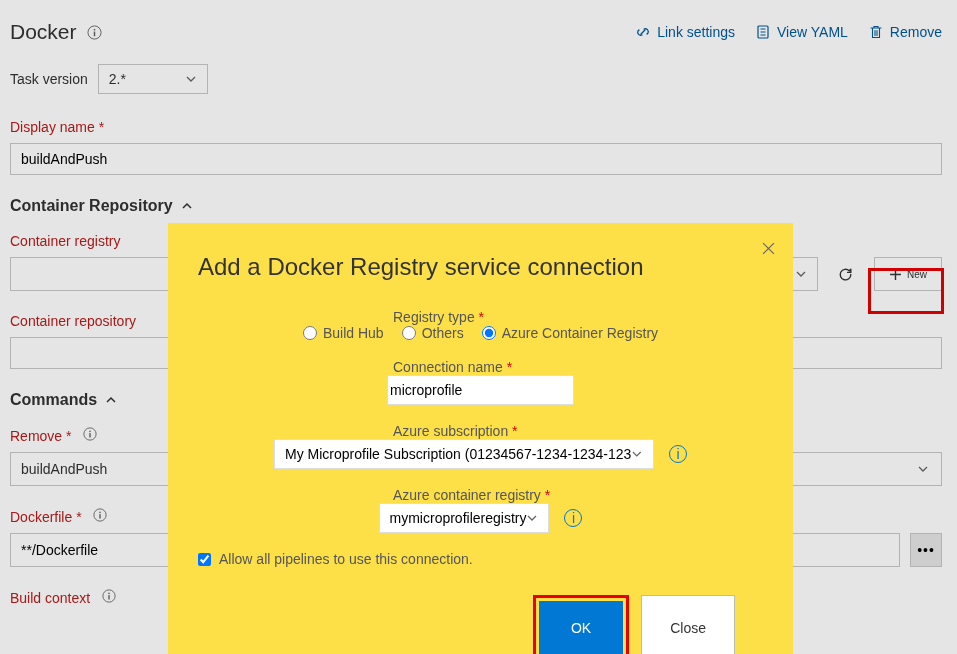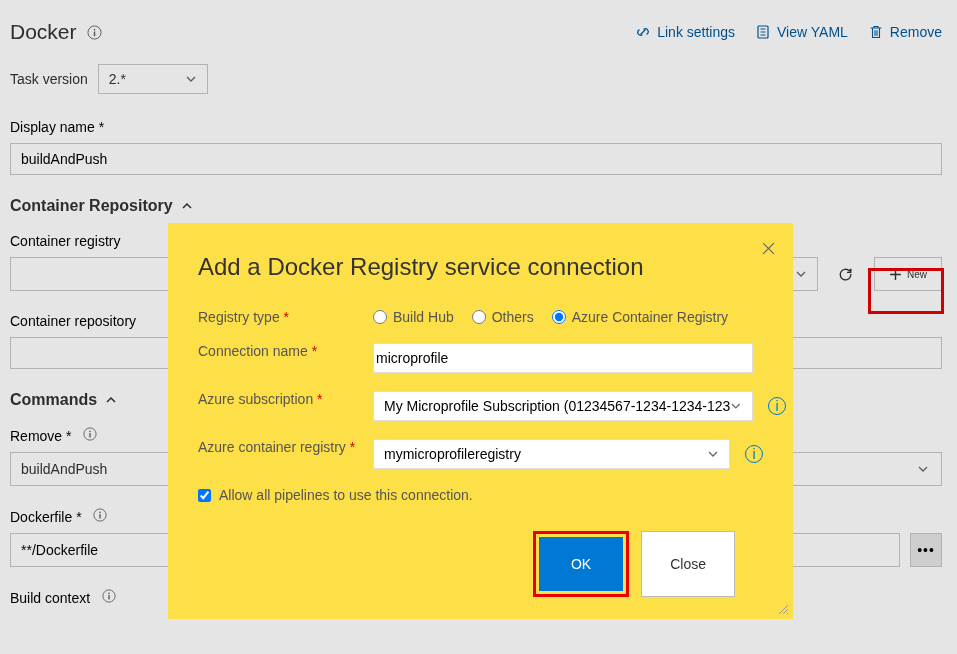--- a/index.html
+++ b/index.html
@@ -80,21 +80,21 @@
       top: 50%;
       transform: translateY(-50%);
     }
     .field-block {
       margin-bottom: 22px;
     }
     .field-label {
       display: block;
       margin-bottom: 8px;
       font-size: 14px;
-      color: #000000;
+      color: #b91c1c;
     }
     .text-input {
       width: 100%;
       border: 1px solid #c8c8c8;
       padding: 7px 10px;
       font-size: 14px;
       background: #fff;
     }
     .section-header {
       font-size: 16px;
@@ -199,21 +199,23 @@
       color: #666;
     }
     .modal-title {
       font-size: 24px;
       font-weight: 300;
       color: #333;
       margin-bottom: 28px;
     }
     .modal-row {
       display: flex;
+      align-items: center;
       margin-bottom: 18px;
+      flex-direction: column;
     }
     .modal-label {
       width: 175px;
       font-size: 14px;
       color: #555;
       flex-shrink: 0;
     }
     .modal-label .req {
       color: #c00;
     }

